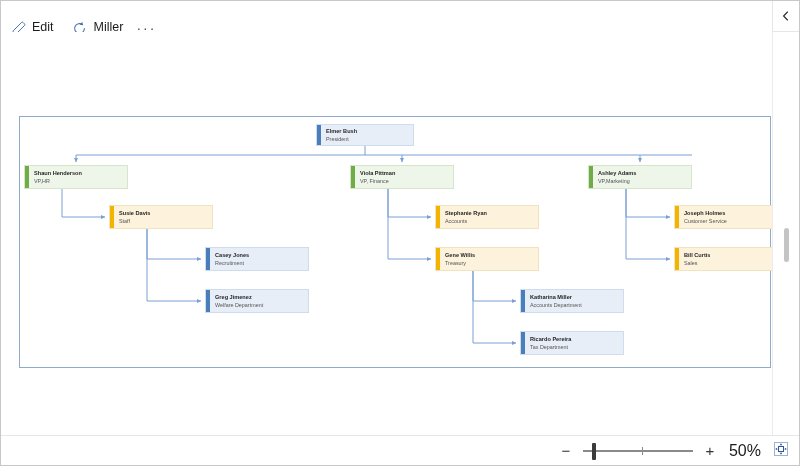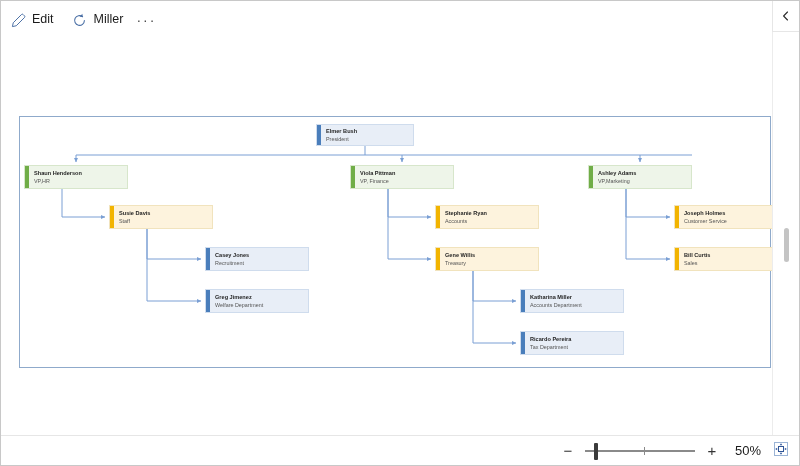--- a/index.html
+++ b/index.html
@@ -17,21 +17,21 @@
     height: 466px;
     overflow: hidden;
     background: #ffffff;
     border: 1px solid #c8c8c8;
     box-sizing: border-box;
   }
 
   
   .cmdbar {
     position: absolute;
-    left: 0; top: 4px;
+    left: 0; top: 12px;
     width: 800px;
     height: 31px;
     background: #ffffff;
     border-bottom: 1px solid #e6e6e6;
     display: flex;
     align-items: center;
     box-sizing: border-box;
   }
   .cmd-item {
     display: flex;
@@ -220,21 +220,21 @@
   .slider .handle {
     position: absolute;
     left: 9px;
     top: 5px;
     width: 4px;
     height: 17px;
     background: #3b3b3b;
     border-radius: 1px;
   }
   .zoom-pct {
-    font-size: 13px;
+    font-size: 16px;
     color: #1b1b1b;
     min-width: 30px;
     text-align: right;
     padding: 0 4px 0 6px;
   }
   .fit-btn {
     width: 24px; height: 24px;
     display: flex; align-items: center; justify-content: center;
     margin-left: 4px;
     cursor: default;

